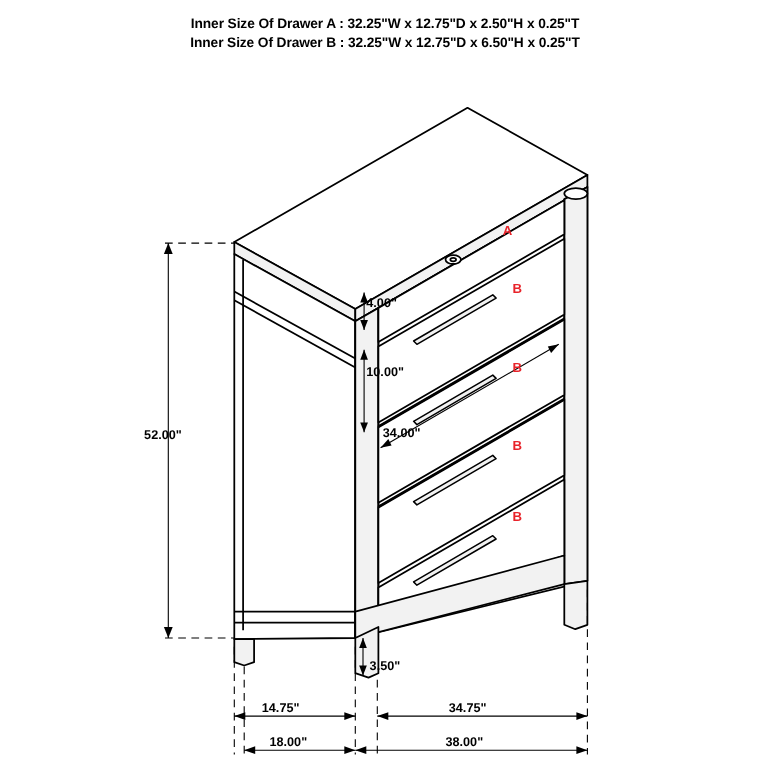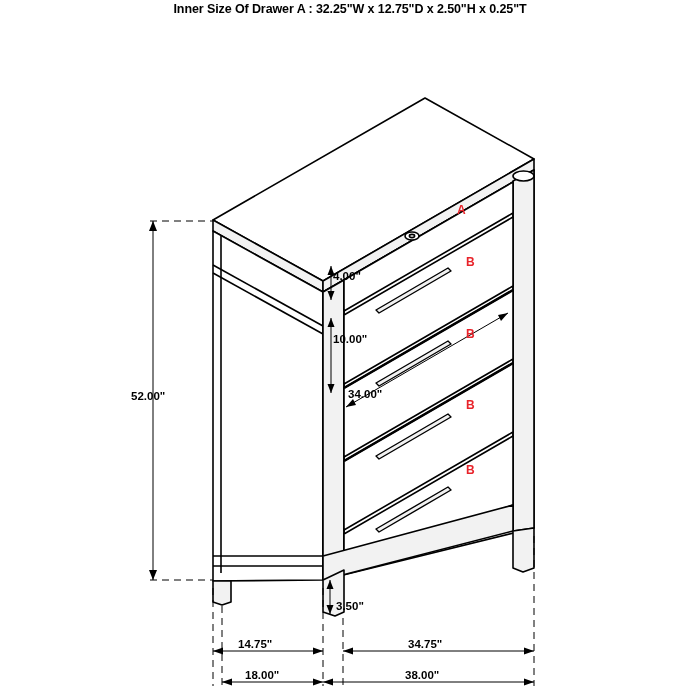--- a/index.html
+++ b/index.html
@@ -15,21 +15,21 @@
     position: relative;
     overflow: hidden;
   }
   #stage {
     position: relative;
     width: 700px;
     height: 700px;
   }
   .header {
     position: absolute;
-    top: 0;
+    top: 12px;
     left: 0;
     width: 700px;
     text-align: center;
     font-size: 12.5px;
     font-weight: bold;
     line-height: 18px;
     letter-spacing: -0.1px;
   }
   .header div {
     white-space: nowrap;
@@ -51,20 +51,21 @@
     font-weight: bold;
   }
 </style>
 </head>
 <body>
 
 <div id="stage">
 
   <div class="header">
     <div>Inner Size Of Drawer A : 32.25"W x 12.75"D x 2.50"H x 0.25"T</div>
+    <div>Inner Size Of Drawer B : 32.25"W x 12.75"D x 6.50"H x 0.25"T</div>
   </div>
 
   <svg class="diagram" width="700" height="700" viewBox="0 0 700 700">
 
     <g fill="none" stroke="#000" stroke-width="1.6" stroke-linejoin="round">
 
       <polygon points="213,220 425,98 534,159 323,281" fill="#ffffff"></polygon>
 
       <polygon points="213,220 323,281 323,292 213,231" fill="#f2f2f2"></polygon>
       <polygon points="323,281 534,159 534,170 323,292" fill="#f2f2f2"></polygon>

